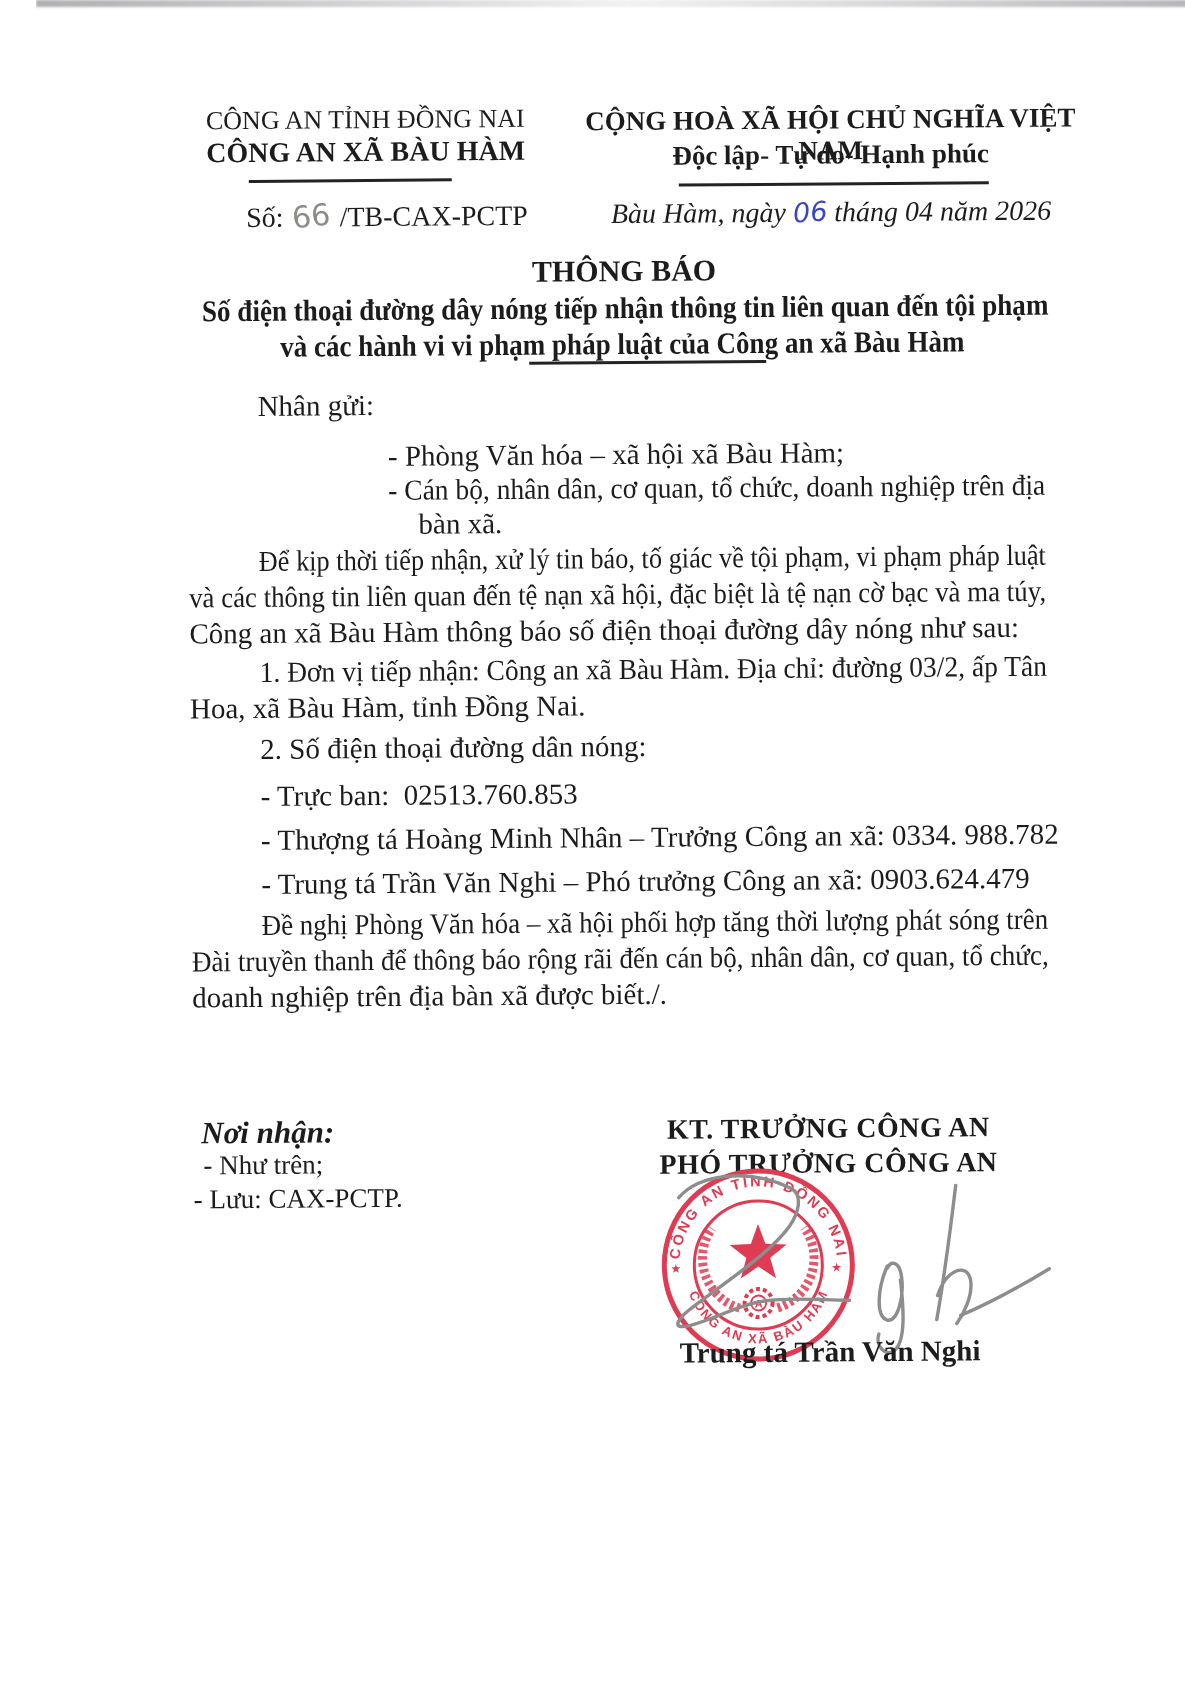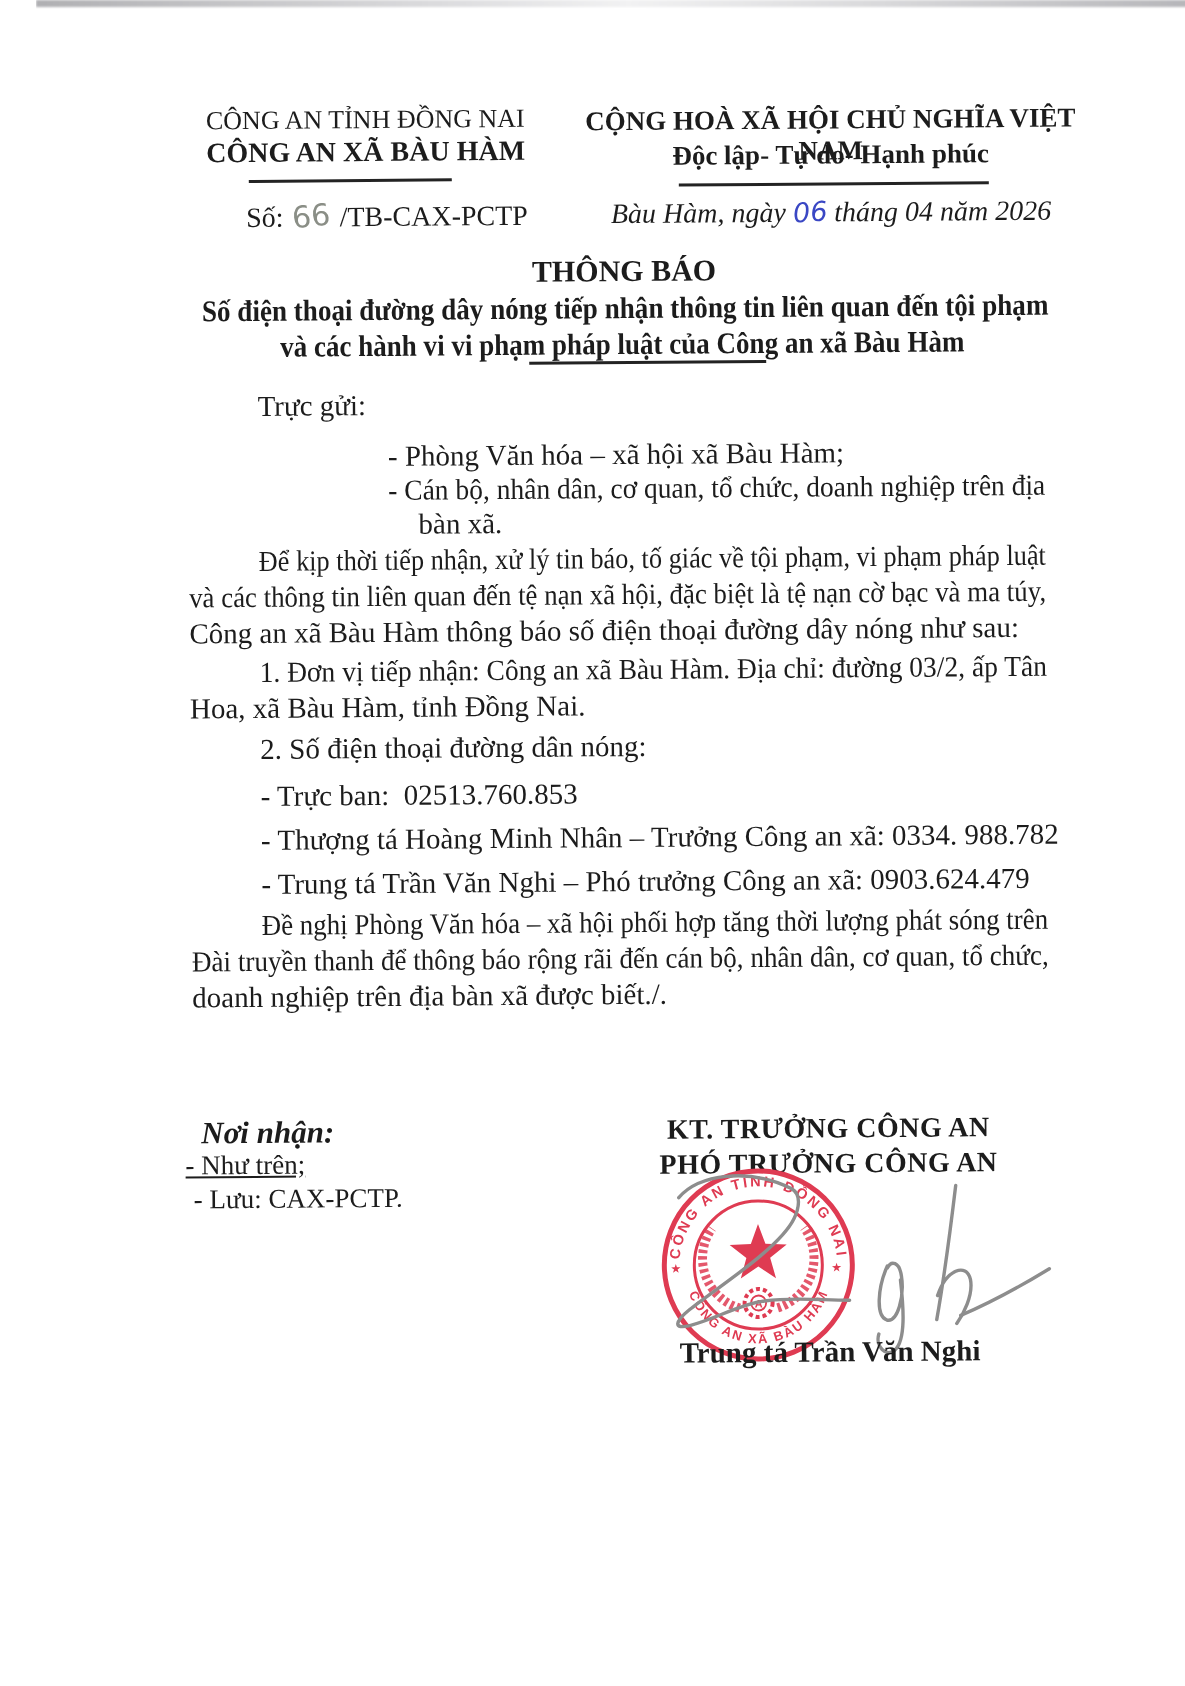--- a/index.html
+++ b/index.html
@@ -29,21 +29,21 @@
   .hw-gray{font-family:"DejaVu Sans",sans-serif;color:#8a8e86;font-size:30px;
     display:inline-block;transform:rotate(-6deg);margin:0 9px;}
   .hw-blue{font-family:"DejaVu Sans",sans-serif;color:#3a47c4;font-size:27px;font-style:italic;
     display:inline-block;transform:rotate(-4deg);margin:0 7px;}
   
   .t1{left:0;top:254px;width:1185px;font-size:30px;}
   .t2{left:170px;top:291px;font-size:30px;}
   .t3{left:248px;top:327px;font-size:30px;}
   
   .nn0{left:163px;top:1112px;font-size:31px;}
-  .nn1{left:147px;top:1147px;font-size:27px;white-space:pre;text-decoration:underline;}
+  .nn1{left:165px;top:1147px;font-size:27px;white-space:pre;}
   .nn2{left:155px;top:1181px;font-size:27px;white-space:pre;}
   .kt1{left:610px;top:1114px;width:360px;font-size:28px;letter-spacing:.5px;}
   .kt2{left:610px;top:1149px;width:360px;font-size:28px;letter-spacing:.5px;}
   .signer{left:610px;top:1337px;width:360px;font-size:29px;}
   .sealbox{left:620px;top:1167px;width:198px;height:198px;}
   .sigbox{left:605px;top:1150px;width:410px;height:215px;}
 </style>
 </head>
 <body>
 
@@ -59,21 +59,21 @@
     <div class="abs ctr b hr1">CỘNG HOÀ XÃ HỘI CHỦ NGHĨA VIỆT NAM</div>
     <div class="abs ctr b hr2">Độc lập- Tự do- Hạnh phúc</div>
     <div class="rule" style="left:648px;top:184px;width:310px;"></div>
     <div class="abs ctr i hdate"><span>Bàu Hàm, ngày</span><span class="hw-blue">06</span><span>tháng 04  năm 2026</span></div>
 
     <div class="abs ctr b t1">THÔNG BÁO</div>
     <div class="abs b t2 fitl" style="transform: scaleX(0.903949);">Số điện thoại đường dây nóng tiếp nhận thông tin liên quan đến tội phạm</div>
     <div class="abs b t3 fitl" style="transform: scaleX(0.901186);">và các hành vi vi phạm pháp luật của Công an xã Bàu Hàm</div>
     <div class="rule" style="left:497px;top:361px;width:237px;"></div>
 
-    <div class="ln" style="left:225px;top:386px;">Trực gửi:</div>
+    <div class="ln" style="left:225px;top:386px;">Nhân gửi:</div>
     <div class="ln" style="left:355px;top:437px;">- Phòng Văn hóa – xã hội xã Bàu Hàm;</div>
     <div class="ln" style="left: 355px; top: 471px; transform: scaleX(0.948052);">- Cán bộ, nhân dân, cơ quan, tổ chức, doanh nghiệp trên địa</div>
     <div class="ln" style="left:385px;top:505px;font-family:Liberation Serif, serif;">bàn xã.</div>
     <div class="ln" style="left: 225px; top: 541px; transform: scaleX(0.907728);">Để kịp thời tiếp nhận, xử lý tin báo, tố giác về tội phạm, vi phạm pháp luật</div>
     <div class="ln" style="left: 155px; top: 577px; transform: scaleX(0.926486);">và các thông tin liên quan đến tệ nạn xã hội, đặc biệt là tệ nạn cờ bạc và ma túy,</div>
     <div class="ln" style="left:155px;top:613px;">Công an xã Bàu Hàm thông báo số điện thoại đường dây nóng như sau:</div>
     <div class="ln" style="left: 225px; top: 652px; transform: scaleX(0.948193);">1. Đơn vị tiếp nhận: Công an xã Bàu Hàm. Địa chỉ: đường 03/2, ấp Tân</div>
     <div class="ln" style="left:155px;top:688px;">Hoa, xã Bàu Hàm, tỉnh Đồng Nai.</div>
     <div class="ln" style="left:225px;top:729px;">2. Số điện thoại đường dân nóng:</div>
     <div class="ln" style="left:225px;top:776px;">- Trực ban:  02513.760.853</div>

